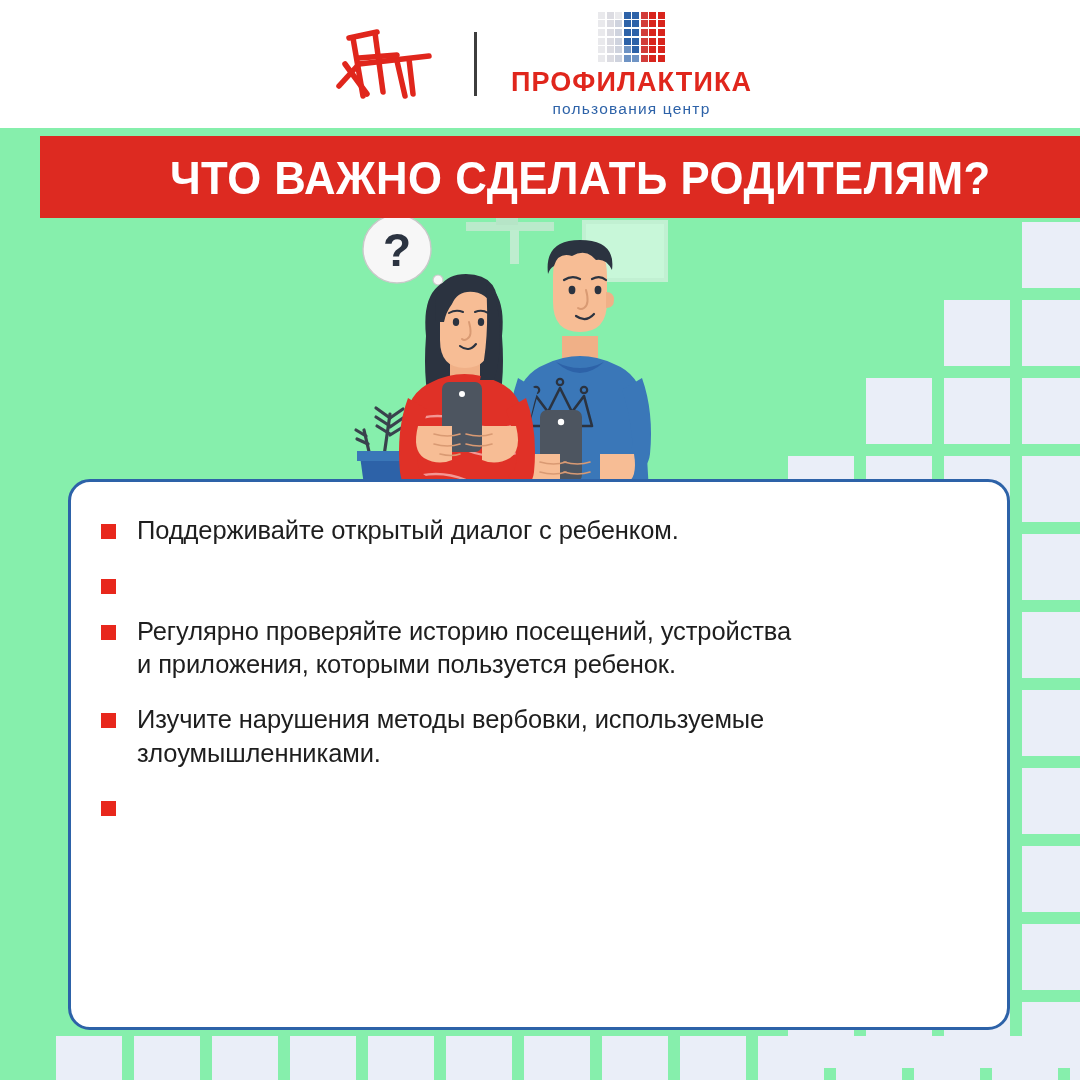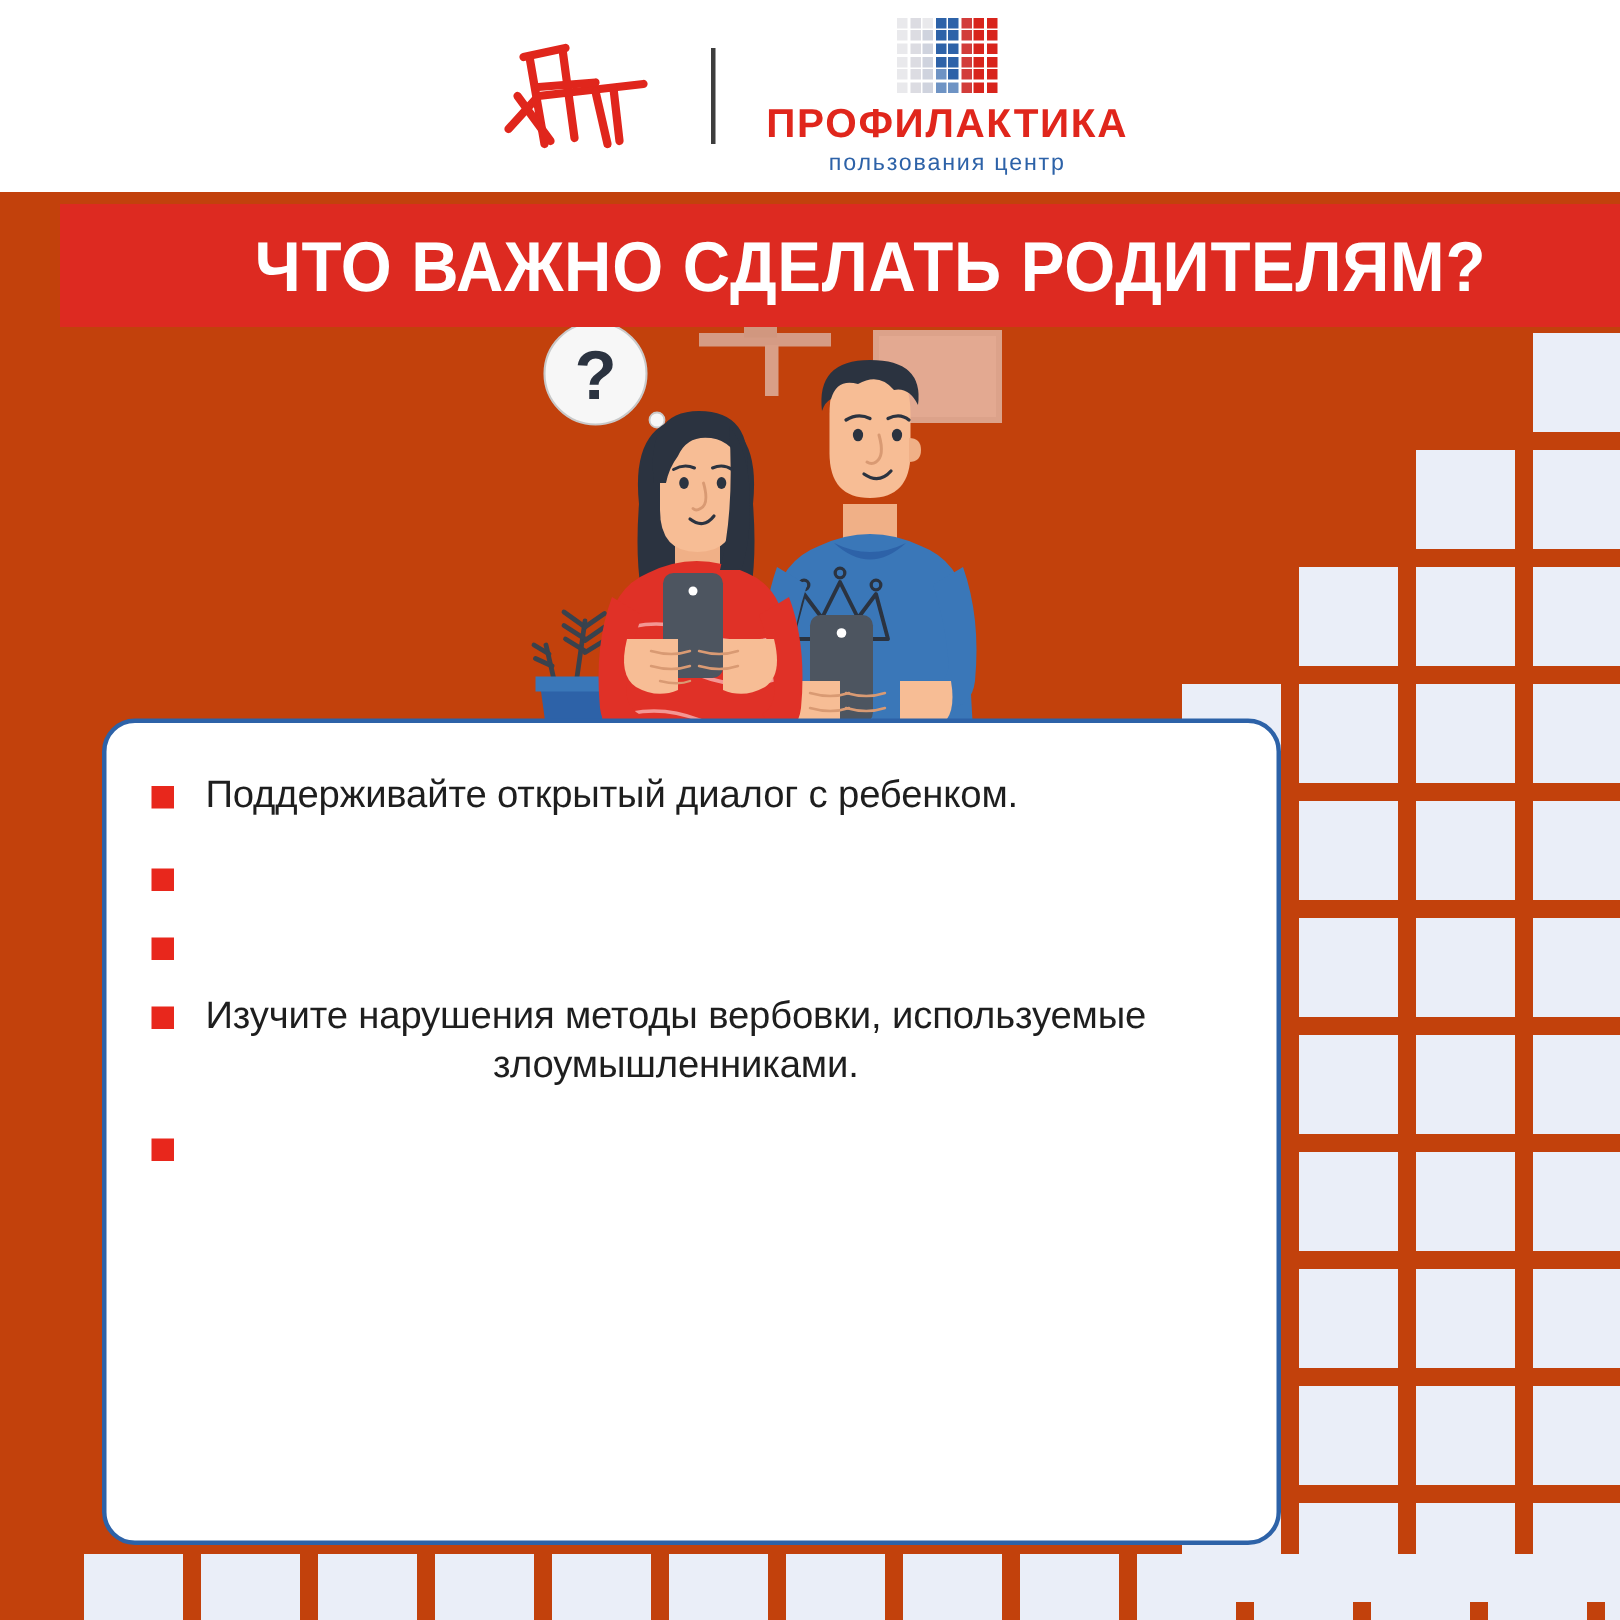--- a/index.html
+++ b/index.html
@@ -6,23 +6,22 @@
   html, body { width:1080px; height:1080px; }
   body {
     font-family: "Liberation Sans", sans-serif;
     background:#ffffff;
     position:relative;
     overflow:hidden;
   }
   #poster {
     position:relative;
     width:1080px; height:1080px;
-    background:#c2410c;
+    background:#86efac;
     overflow:hidden;
-    text-align:center;
   }
 
   
   .bg-pattern {
     position:absolute; inset:0;
     z-index:0;
   }
   .bg-sq {
     position:absolute;
     background:#eaeef8;
@@ -98,21 +97,21 @@
     position:absolute;
     top:218px; left:350px;
     width:380px; height:292px;
     z-index:3;
   }
 
   
   .card {
     position:absolute;
     left:68px; top:479px;
-    width:786px; height:551px;
+    width:942px; height:551px;
     background:#ffffff;
     border:3px solid #2d62a8;
     border-radius:22px;
     z-index:7;
     padding:32px 54px 20px 30px;
   }
   .bullets { list-style:none; }
   .bullet {
     display:flex;
     align-items:flex-start;
@@ -426,20 +425,22 @@
     <ul class="bullets" id="bullets">
         <li class="bullet">
           <span class="bullet-marker"></span>
           <span class="bullet-text">Поддерживайте открытый диалог с ребенком.</span>
         </li>
         <li class="bullet">
           <span class="bullet-marker"></span>
         </li>
         <li class="bullet">
           <span class="bullet-marker"></span>
+          <span class="bullet-text">Регулярно проверяйте историю посещений, устройства
+и приложения, которыми пользуется ребенок.</span>
         </li>
         <li class="bullet">
           <span class="bullet-marker"></span>
           <span class="bullet-text">Изучите нарушения методы вербовки, используемые
 злоумышленниками.</span>
         </li>
         <li class="bullet">
           <span class="bullet-marker"></span>
         </li>
       </ul>

